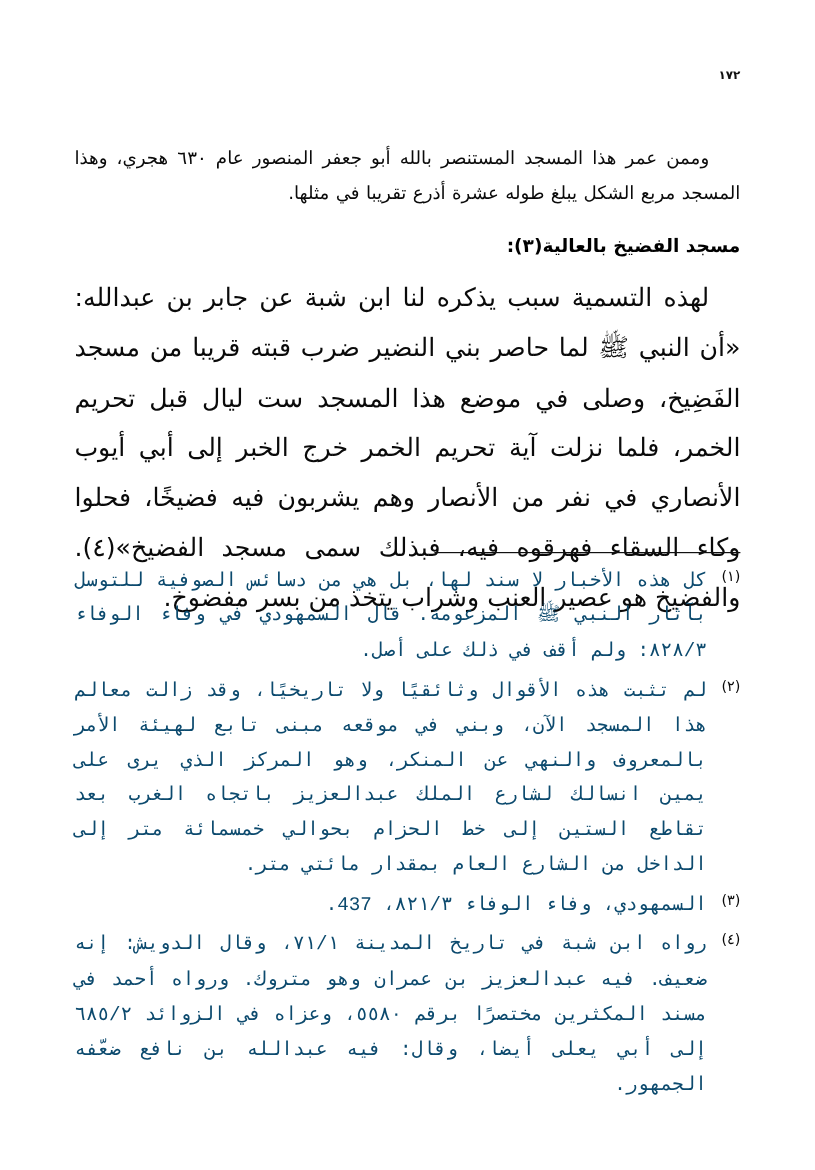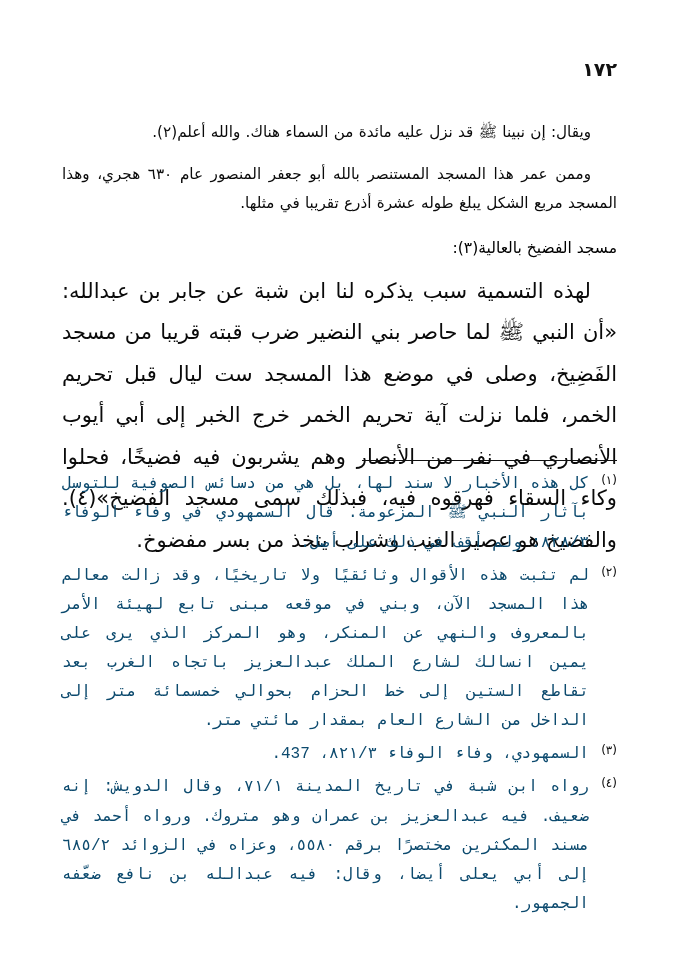--- a/index.html
+++ b/index.html
@@ -42,21 +42,21 @@
   }
   .running-head-title {
     font-size: 13.5px;
     font-weight: bold;
     color: #111111;
     letter-spacing: 0px;
     margin-right: 22px;
     white-space: nowrap;
   }
   .folio {
-    font-size: 19px;
+    font-size: 10px;
     font-weight: bold;
     color: #111111;
     direction: rtl;
     margin-left: 2px;
   }
 
   
   .body-block {
     direction: rtl;
     text-align: justify;
@@ -69,21 +69,21 @@
     color: #0a0a0a;
     text-indent: 26px;
     text-align: justify;
     text-align-last: right;
     word-spacing: 0.5px;
   }
 
   h2.section-heading {
     margin: 20px 0 14px 0;
     font-size: 15.5px;
-    font-weight: normal;
+    font-weight: bold;
     color: #000000;
     text-align: left;
     direction: rtl;
     letter-spacing: 0px;
   }
 
   .quote-para {
     margin: 0 0 4px 0;
     font-size: 21px;
     line-height: 1.98;
@@ -147,21 +147,20 @@
 <div class="page">
   <div class="content">
 
     <div class="running-head">
       <div class="folio">١٧٢</div>
     </div>
 
     <div class="body-block">
 
 
-      <p class="para">ويقال: إن نبينا ﷺ قد نزل عليه مائدة من السماء هناك. والله أعلم(٢).</p>
 
       <p class="para">وممن عمر هذا المسجد المستنصر بالله أبو جعفر المنصور عام ٦٣٠ هجري، وهذا المسجد مربع الشكل يبلغ طوله عشرة أذرع تقريبا في مثلها.</p>
 
       <h2 class="section-heading">مسجد الفضيخ بالعالية(٣):</h2>
 
       <p class="quote-para">لهذه التسمية سبب يذكره لنا ابن شبة عن جابر بن عبدالله: «أن النبي ﷺ لما حاصر بني النضير ضرب قبته قريبا من مسجد الفَضِيخ، وصلى في موضع هذا المسجد ست ليال قبل تحريم الخمر، فلما نزلت آية تحريم الخمر خرج الخبر إلى أبي أيوب الأنصاري في نفر من الأنصار وهم يشربون فيه فضيخًا، فحلوا وكاء السقاء فهرقوه فيه، فبذلك سمى مسجد الفضيخ»(٤). والفضيخ هو عصير العنب وشراب يتخذ من بسر مفضوخ.</p>
 
     </div>
 
     <div class="footnotes">

